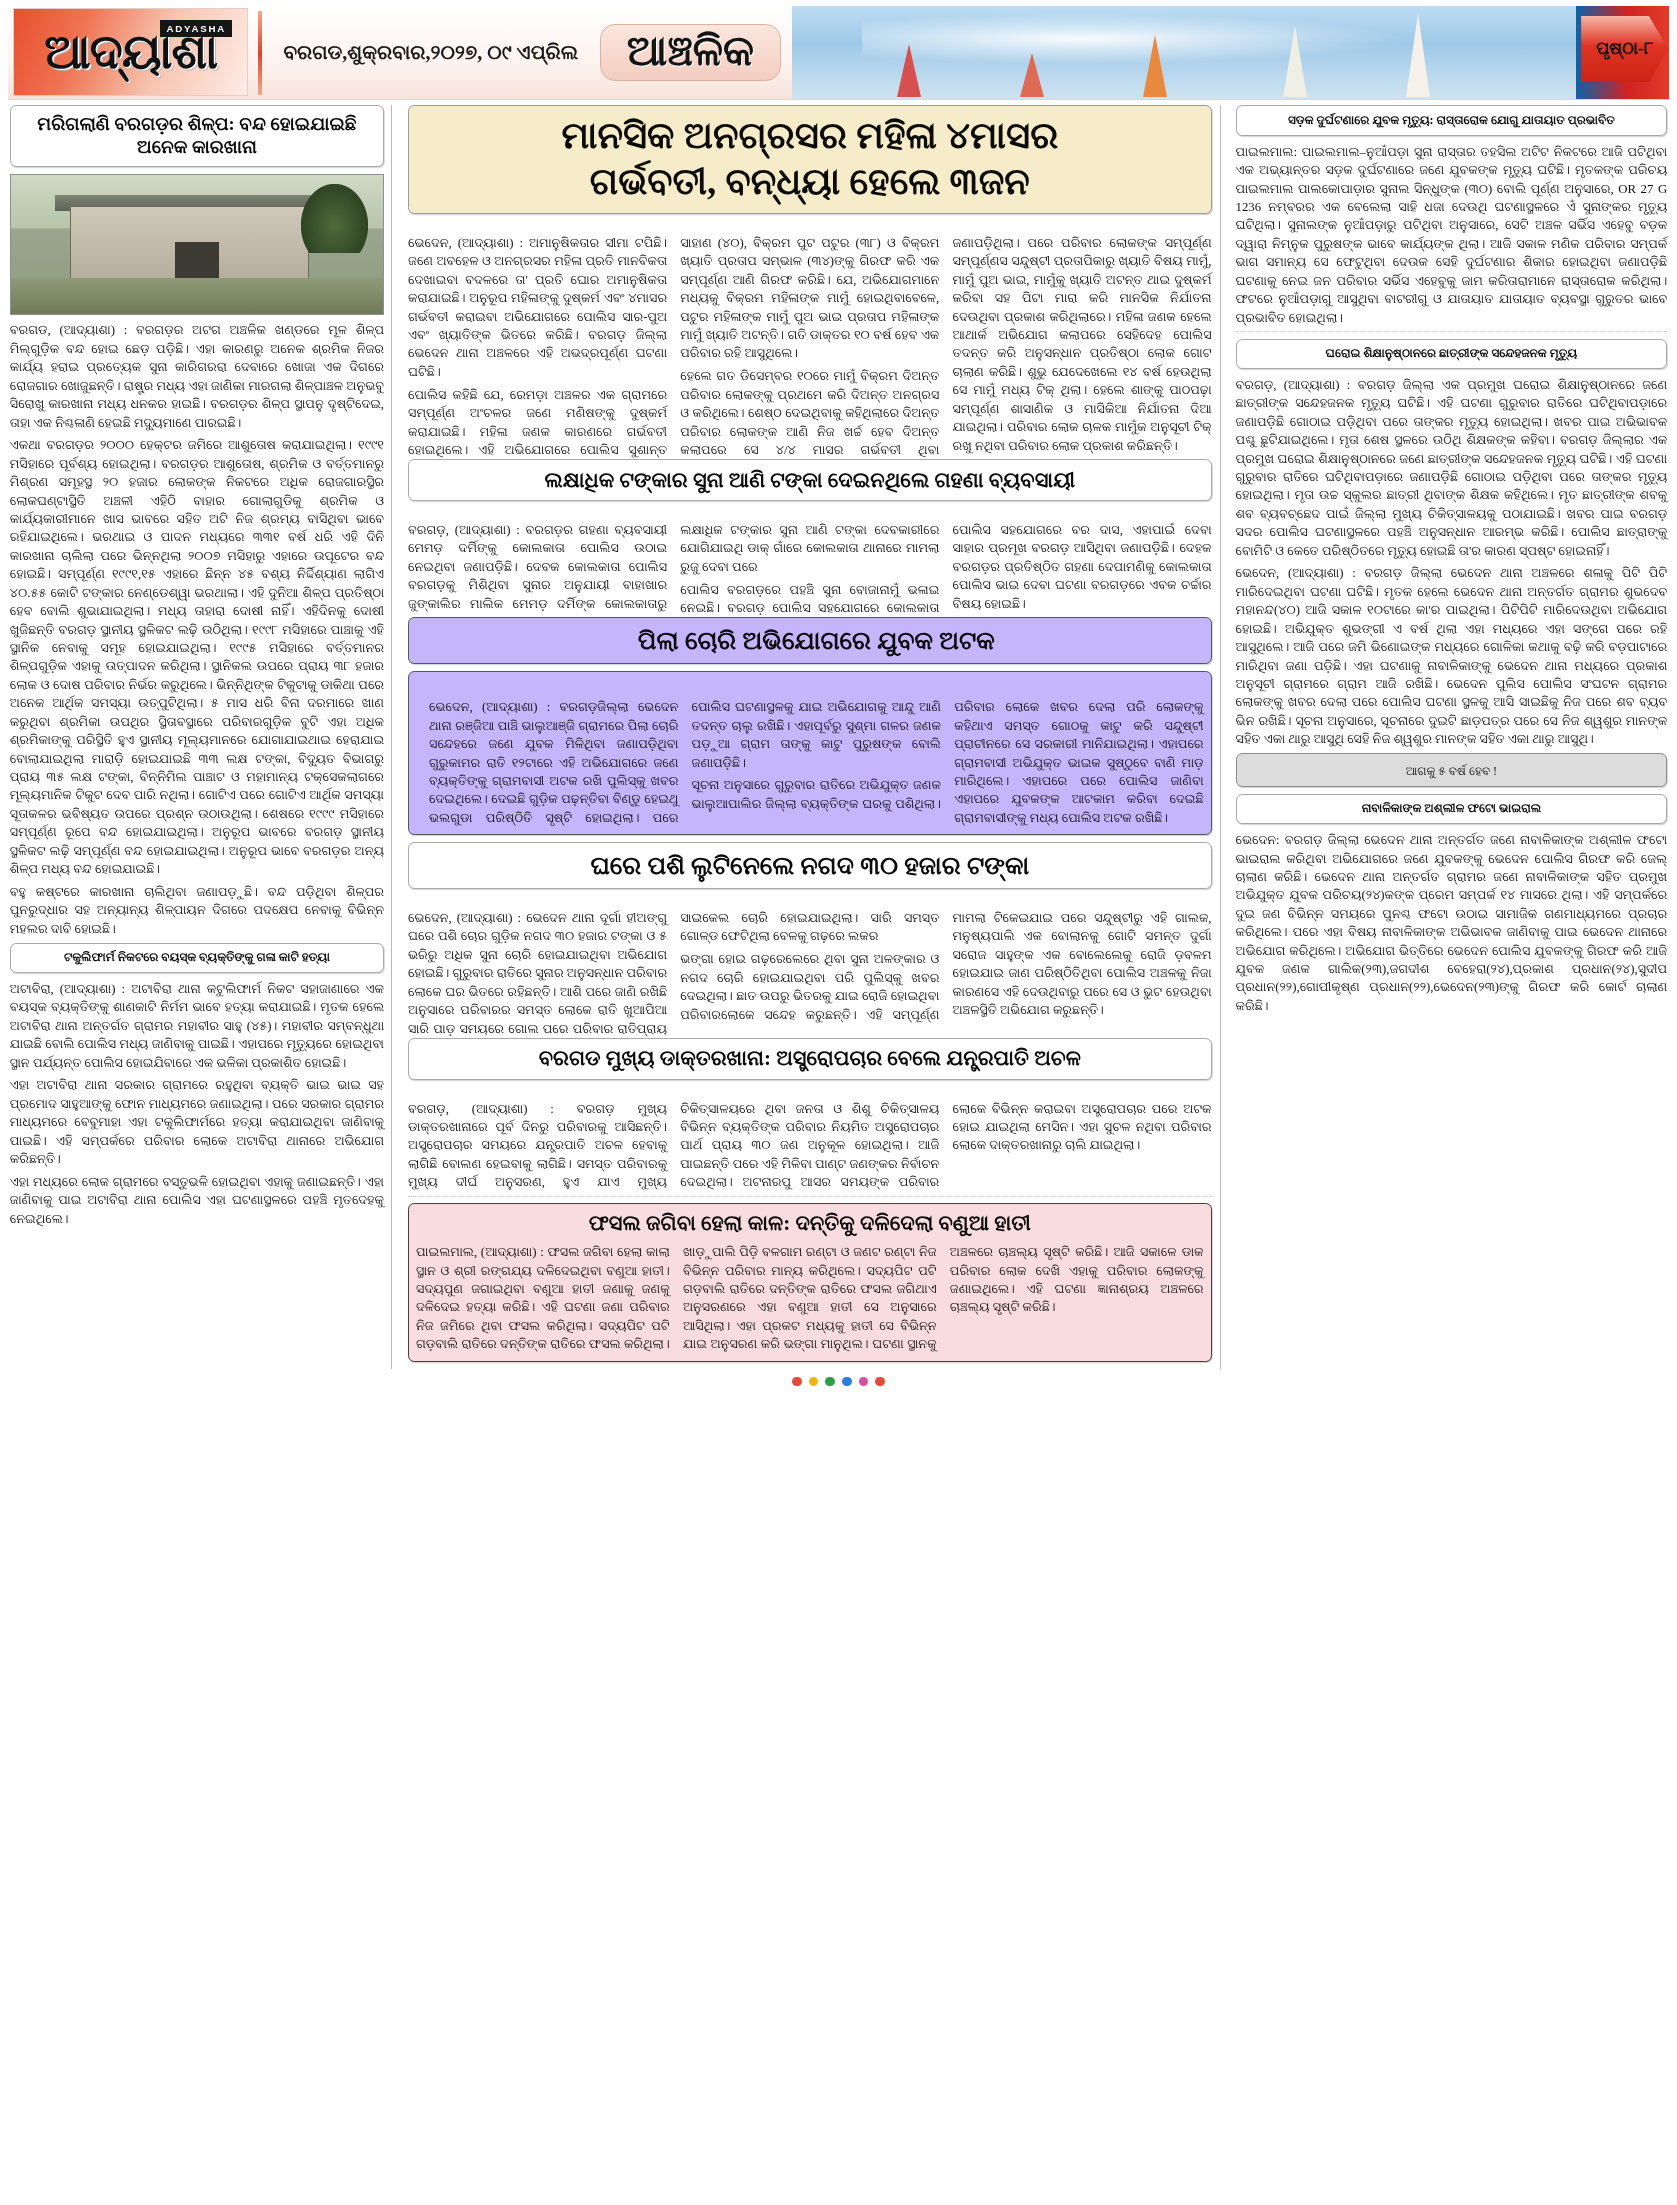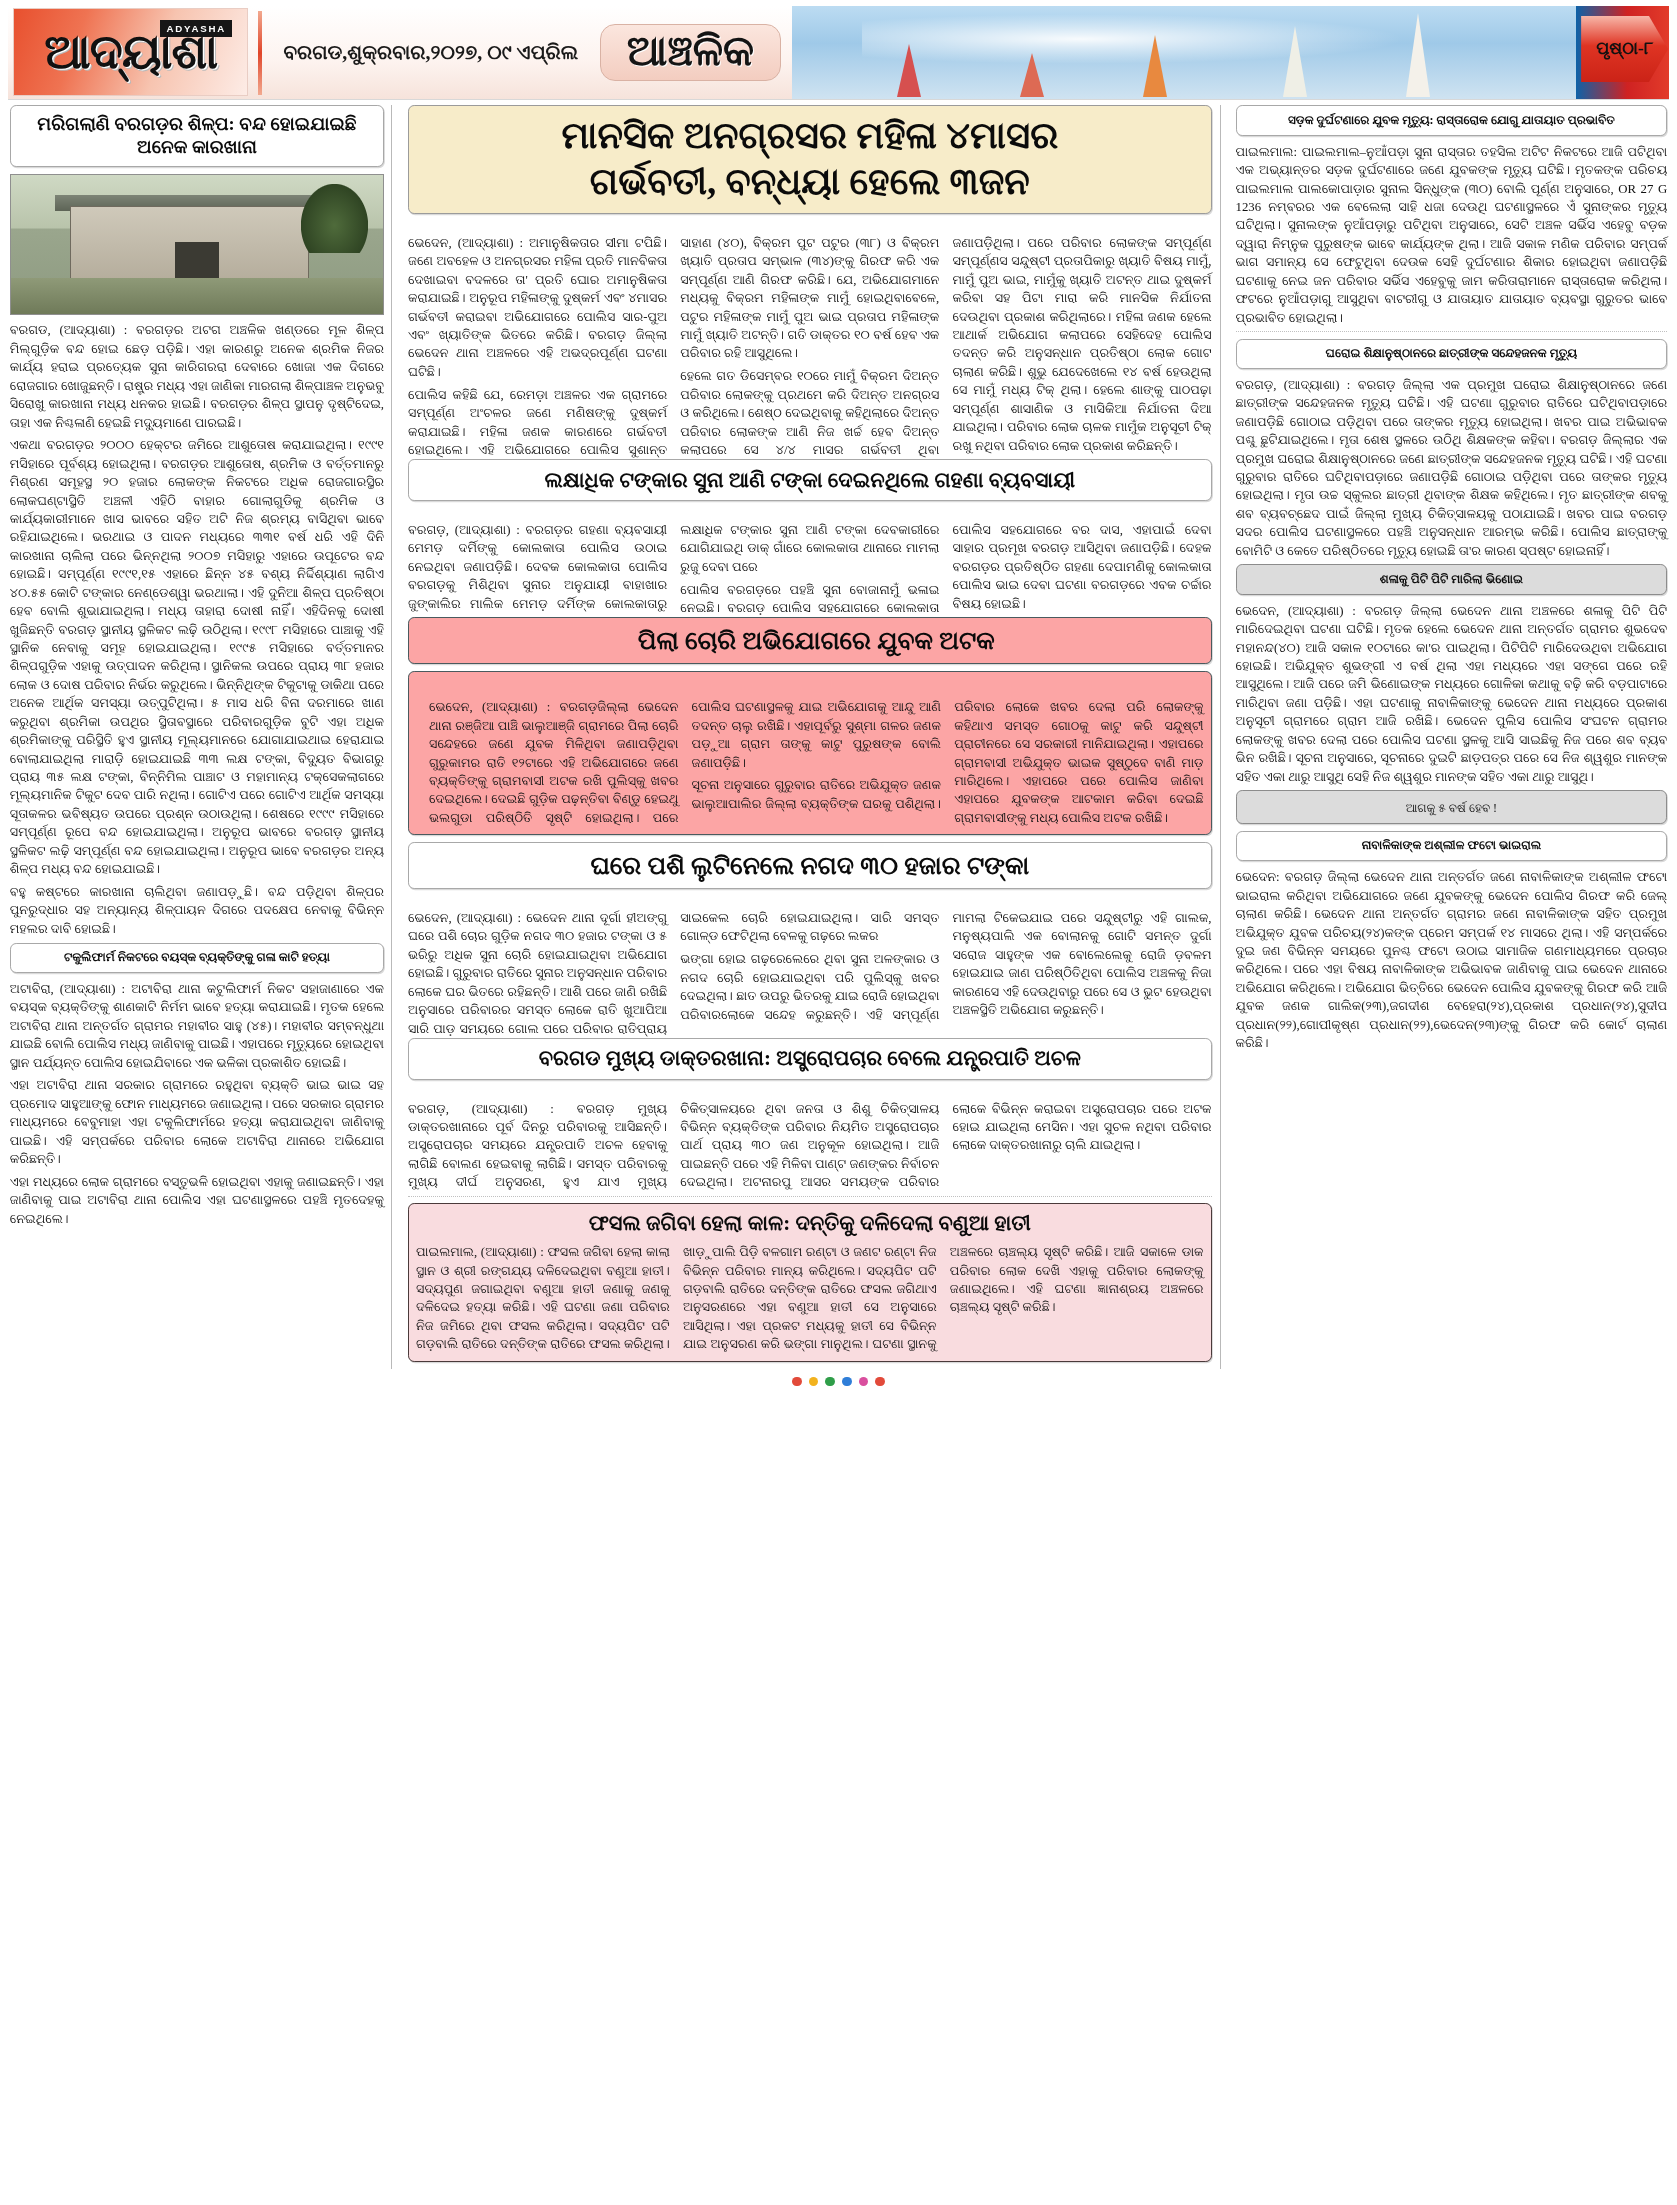--- a/index.html
+++ b/index.html
@@ -115,21 +115,21 @@
     text-align:center;
   }
   .box {
     border: 0.9px solid #a8a8a8;
     border-radius: 6.2px;
     box-shadow: 0.9px 1.3px 0 #d9d9d9;
     padding: 6.2px 7px 7px 7px;
     margin-bottom: 7px;
     background:#fff;
   }
-  .box.blue   { background:#fca5a5; border-color:#4a5a5e;padding-left:20px; }
+  .box.blue   { background:#c4b5fd; border-color:#4a5a5e;padding-left:20px; }
   .box.pink   { background:#f9dcdf; border-color:#4a3a3a; }
   .box.grey   { background:#dcdcdc; border-color:#8c8c8c; }
   .box.cream  { background:#f7ecc9; border-color:#9b9b9b; }
   .box.plain  { background:#fff; }
 
   .hl-xl  { font-size: 37px; text-align: center; }
   .hl-lg  { font-size: 25px; }
   .hl-md  { font-size: 21px; }
   .hl-sm  { font-size: 18.5px; }
   .hl-xs  { font-size: 12px; }
@@ -323,23 +323,20 @@
       </div>
       <p class="body">ପାଇଲମାଲ: ପାଇଲମାଲ–ନୁଆଁପଡ଼ା ସୁନା ରାସ୍ତାର ତହସିଲ ଅଟିଟ ନିକଟରେ ଆଜି ପଟିଥିବା ଏକ ଅଭ୍ୟାନ୍ତର ସଡ଼କ ଦୁର୍ଘଟଣାରେ ଜଣେ ଯୁବକଙ୍କ ମୃତ୍ୟୁ ଘଟିଛି। ମୃତକଙ୍କ ପରିଚୟ ପାଇଲମାଲ ପାଲକୋପାଡ଼ାର ସୁନାଲ ସିନ୍ଧୁଙ୍କ (୩୦) ବୋଲି ପୂର୍ଣ୍ଣ ଅନୁସାରେ, OR 27 G 1236 ନମ୍ବରର ଏକ ବେଲେଲା ସାହି ଧଜା ଦେଉଥି ଘଟଣାସ୍ଥଳରେ ଏଁ ସୁନାଙ୍କର ମୃତ୍ୟୁ ଘଟିଥିଲା। ସୁନାଲଙ୍କ ନୁଆଁପଡ଼ାରୁ ପଟିଥିବା ଅନୁସାରେ, ସେଟି ଅଞ୍ଚଳ ସର୍ଭିସ ଏହେବୁ ବଡ଼କ ଦ୍ୱାରା ନିମ୍ନୁକ ପୁରୁଷଙ୍କ ଭାବେ କାର୍ଯ୍ୟଙ୍କ ଥିଲା। ଆଜି ସକାଳ ମଣିକ ପରିବାର ସମ୍ପର୍କ ଭାଗ ସମାନ୍ୟ ସେ ଫେଟୁଥିବା ଦେଉକ ସେହି ଦୁର୍ଘଟଣାର ଶିକାର ହୋଇଥିବା ଜଣାପଡ଼ିଛି ଘଟଣାକୁ ନେଇ ଜନ ପରିବାର ସର୍ଭିସ ଏହେବୁକୁ ଜାମ କରିତାରାମାନେ ରାସ୍ତାରୋକ କରିଥିଲା। ଫଟରେ ନୁଆଁପଡ଼ାଗୁ ଆସୁଥିବା ବାଟରୀଗୁ ଓ ଯାତାୟାତ ଯାତାୟାତ ବ୍ୟବସ୍ଥା ଗୁରୁତର ଭାବେ ପ୍ରଭାବିତ ହୋଇଥିଲା।</p>
 
       <div class="rule-dots"></div>
 
       <div class="box plain">
         <div class="hl hl-xs">ଘରୋଇ ଶିକ୍ଷାନୁଷ୍ଠାନରେ ଛାତ୍ରୀଙ୍କ ସନ୍ଦେହଜନକ ମୃତ୍ୟୁ</div>
       </div>
       <p class="body">ବରଗଡ଼, (ଆଦ୍ୟାଶା) : ବରଗଡ଼ ଜିଲ୍ଲା ଏକ ପ୍ରମୁଖ ଘରୋଇ ଶିକ୍ଷାନୁଷ୍ଠାନରେ ଜଣେ ଛାତ୍ରୀଙ୍କ ସନ୍ଦେହଜନକ ମୃତ୍ୟୁ ଘଟିଛି। ଏହି ଘଟଣା ଗୁରୁବାର ରାତିରେ ଘଟିଥିବାପଡ଼ାରେ ଜଣାପଡ଼ିଛି ଗୋଠାଇ ପଡ଼ିଥିବା ପରେ ତାଙ୍କର ମୃତ୍ୟୁ ହୋଇଥିଲା। ଖବର ପାଇ ଅଭିଭାବକ ପଶ୍ଚୁ ଛୁଟିଯାଇଥିଲେ। ମୃତା ଶେଷ ସ୍ଥଳରେ ଉଠିଥି ଶିକ୍ଷକଙ୍କ କହିବା। ବରଗଡ଼ ଜିଲ୍ଲାର ଏକ ପ୍ରମୁଖ ଘରୋଇ ଶିକ୍ଷାନୁଷ୍ଠାନରେ ଜଣେ ଛାତ୍ରୀଙ୍କ ସନ୍ଦେହଜନକ ମୃତ୍ୟୁ ଘଟିଛି। ଏହି ଘଟଣା ଗୁରୁବାର ରାତିରେ ଘଟିଥିବାପଡ଼ାରେ ଜଣାପଡ଼ିଛି ଗୋଠାଇ ପଡ଼ିଥିବା ପରେ ତାଙ୍କର ମୃତ୍ୟୁ ହୋଇଥିଲା। ମୃତା ଉଚ୍ଚ ସ୍କୁଲର ଛାତ୍ରୀ ଥିବାଙ୍କ ଶିକ୍ଷକ କହିଥିଲେ। ମୃତ ଛାତ୍ରୀଙ୍କ ଶବକୁ ଶବ ବ୍ୟବଚ୍ଛେଦ ପାଇଁ ଜିଲ୍ଲା ମୁଖ୍ୟ ଚିକିତ୍ସାଳୟକୁ ପଠାଯାଇଛି। ଖବର ପାଇ ବରଗଡ଼ ସଦର ପୋଲିସ ଘଟଣାସ୍ଥଳରେ ପହଞ୍ଚି ଅନୁସନ୍ଧାନ ଆରମ୍ଭ କରିଛି। ପୋଲିସ ଛାତ୍ରାଙ୍କୁ ବୋମିଟି ଓ କେତେ ପରିଷ୍ଠିତରେ ମୃତ୍ୟୁ ହୋଇଛି ତା'ର କାରଣ ସ୍ପଷ୍ଟ ହୋଇନାହିଁ।</p>
 
-      <div class="box grey">
-        <div class="hl hl-xs">ଶଳାକୁ ପିଟି ପିଟି ମାରିଲା ଭିଣୋଇ</div>
-      </div>
       <p class="body">ଭେଦେନ, (ଆଦ୍ୟାଶା) : ବରଗଡ଼ ଜିଲ୍ଲା ଭେଦେନ ଥାନା ଅଞ୍ଚଳରେ ଶଳାକୁ ପିଟି ପିଟି ମାରିଦେଇଥିବା ଘଟଣା ଘଟିଛି। ମୃତକ ହେଲେ ଭେଦେନ ଥାନା ଅନ୍ତର୍ଗତ ଗ୍ରାମର ଶୁଭଦେବ ମହାନନ୍ଦ(୪୦) ଆଜି ସକାଳ ୧୦ଟାରେ କା'ର ପାଇଥିଲା। ପିଟିପିଟି ମାରିଦେଉଥିବା ଅଭିଯୋଗ ହୋଇଛି। ଅଭିଯୁକ୍ତ ଶୁଭଙ୍ଗୀ ଏ ବର୍ଷ ଥିଲା ଏହା ମଧ୍ୟରେ ଏହା ସଙ୍ଗେ ପରେ ରହି ଆସୁଥିଲେ। ଆଜି ପରେ ଜମି ଭିଣୋଇଙ୍କ ମଧ୍ୟରେ ଗୋଳିକା କଥାକୁ ବଢ଼ି କରି ବଡ଼ପାଟାରେ ମାରିଥିବା ଜଣା ପଡ଼ିଛି। ଏହା ଘଟଣାକୁ ନାବାଳିକାଙ୍କୁ ଭେଦେନ ଥାନା ମଧ୍ୟରେ ପ୍ରକାଶ ଅନୁସୂଚୀ ଗ୍ରାମରେ ଗ୍ରାମ ଆଜି ରଖିଛି। ଭେଦେନ ପୁଲିସ ପୋଲିସ ସଂଘଟନ ଗ୍ରାମର ଲୋକଙ୍କୁ ଖବର ଦେଲା ପରେ ପୋଲିସ ଘଟଣା ସ୍ଥଳକୁ ଆସି ସାଇଛିକୁ ନିଜ ପରେ ଶବ ବ୍ୟବ ଭିନ ରଖିଛି। ସୂଚନା ଅନୁସାରେ, ସୂଚନାରେ ଦୁଇଟି ଛାଡ଼ପତ୍ର ପରେ ସେ ନିଜ ଶ୍ୱଶୁର ମାନଙ୍କ ସହିତ ଏକା ଥାରୁ ଆସୁଥି ସେହି ନିଜ ଶ୍ୱଶୁର ମାନଙ୍କ ସହିତ ଏକା ଥାରୁ ଆସୁଥି।</p>
 
       <div class="box grey">
         <div class="kicker">ଆଗକୁ ୫ ବର୍ଷ ହେବ !</div>
       </div>
 
       <div class="box plain">
         <div class="hl hl-xs">ନାବାଳିକାଙ୍କ ଅଶ୍ଲୀଳ ଫଟୋ ଭାଇରାଲ</div>
       </div>
       <p class="body">ଭେଦେନ: ବରଗଡ଼ ଜିଲ୍ଲା ଭେଦେନ ଥାନା ଅନ୍ତର୍ଗତ ଜଣେ ନାବାଳିକାଙ୍କ ଅଶ୍ଲୀଳ ଫଟୋ ଭାଇରାଲ କରିଥିବା ଅଭିଯୋଗରେ ଜଣେ ଯୁବକଙ୍କୁ ଭେଦେନ ପୋଲିସ ଗିରଫ କରି ଜେଲ୍ ଚାଲାଣ କରିଛି। ଭେଦେନ ଥାନା ଅନ୍ତର୍ଗତ ଗ୍ରାମର ଜଣେ ନାବାଳିକାଙ୍କ ସହିତ ପ୍ରମୁଖ ଅଭିଯୁକ୍ତ ଯୁବକ ପରିଚୟ(୨୪)କଙ୍କ ପ୍ରେମ ସମ୍ପର୍କ ୧୪ ମାସରେ ଥିଲା। ଏହି ସମ୍ପର୍କରେ ଦୁଇ ଜଣ ବିଭିନ୍ନ ସମୟରେ ପୁନଶ୍ଚ ଫଟୋ ଉଠାଇ ସାମାଜିକ ଗଣମାଧ୍ୟମରେ ପ୍ରଚାର କରିଥିଲେ। ପରେ ଏହା ବିଷୟ ନାବାଳିକାଙ୍କ ଅଭିଭାବକ ଜାଣିବାକୁ ପାଇ ଭେଦେନ ଥାନାରେ ଅଭିଯୋଗ କରିଥିଲେ। ଅଭିଯୋଗ ଭିତ୍ତିରେ ଭେଦେନ ପୋଲିସ ଯୁବକଙ୍କୁ ଗିରଫ କରି ଆଜି ଯୁବକ ଜଣକ ଗାଲିକ(୨୩),ଜଗଦୀଶ ବେହେରା(୨୪),ପ୍ରକାଶ ପ୍ରଧାନ(୨୪),ସୁଦୀପ ପ୍ରଧାନ(୨୨),ଗୋପୀକୃଷ୍ଣ ପ୍ରଧାନ(୨୨),ଭେଦେନ(୨୩)ଙ୍କୁ ଗିରଫ କରି କୋର୍ଟ ଚାଲାଣ କରିଛି।</p>

